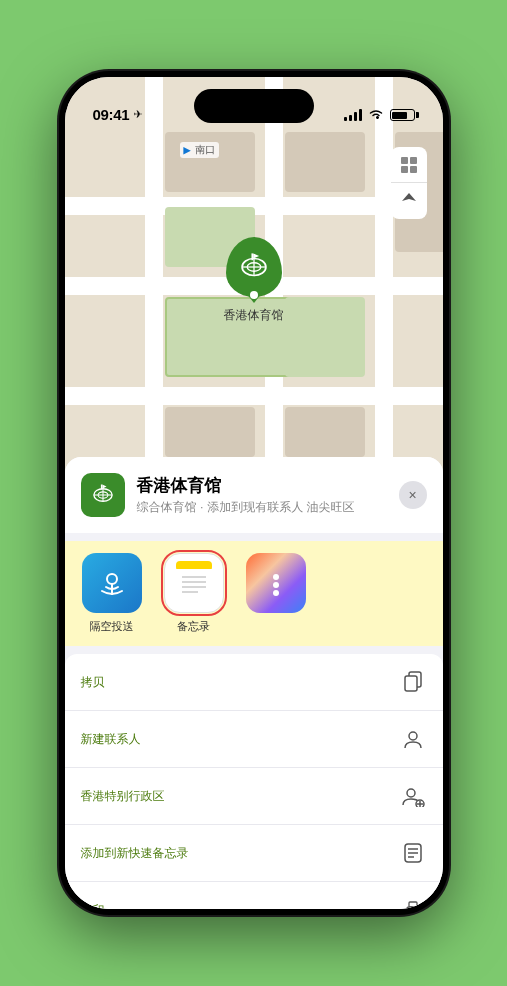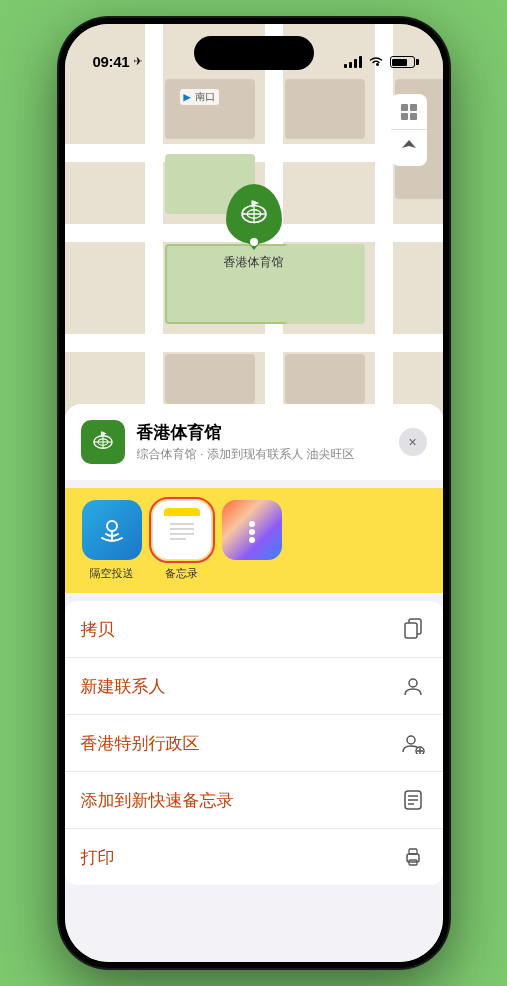--- a/index.html
+++ b/index.html
@@ -7,21 +7,21 @@
       width: 507px;
       height: 986px;
       background: #7dc96e;
       display: flex;
       justify-content: center;
       align-items: center;
       font-family: -apple-system, 'PingFang SC', 'Helvetica Neue', sans-serif;
     }
     .phone-frame {
       width: 390px;
-      height: 950px;
+      height: 844px;
       background: #000;
       border-radius: 50px;
       position: relative;
       overflow: hidden;
       box-shadow: 0 0 0 2px #1a1a1a, 0 20px 60px rgba(0,0,0,0.5);
     }
     .phone-screen {
       position: absolute;
       top: 6px;
       left: 6px;
@@ -279,24 +279,24 @@
       display: flex;
       align-items: center;
       justify-content: center;
       font-size: 14px;
       color: #666;
       cursor: pointer;
       flex-shrink: 0;
     }
     
     .share-row {
-      background: #fde047;
+      background: #fef9c3;
       padding: 12px 0 12px 12px;
       display: flex;
-      gap: 0;
+      gap: 12px;
       overflow-x: auto;
       margin-bottom: 8px;
       scrollbar-width: none;
     }
     .share-row::-webkit-scrollbar { display: none; }
     .share-item {
       display: flex;
       flex-direction: column;
       align-items: center;
       gap: 6px;
@@ -352,22 +352,22 @@
       align-items: center;
       justify-content: space-between;
       padding: 14px 16px;
       border-bottom: 1px solid #e8e8ee;
       cursor: pointer;
     }
     .action-item:last-child {
       border-bottom: none;
     }
     .action-text {
-      font-size: 17px;
-      color: #c2410c;
+      font-size: 12px;
+      color: #4d7c0f;
     }
     .action-icon {
       width: 28px;
       height: 28px;
       display: flex;
       align-items: center;
       justify-content: center;
       font-size: 18px;
       color: #555;
     }

